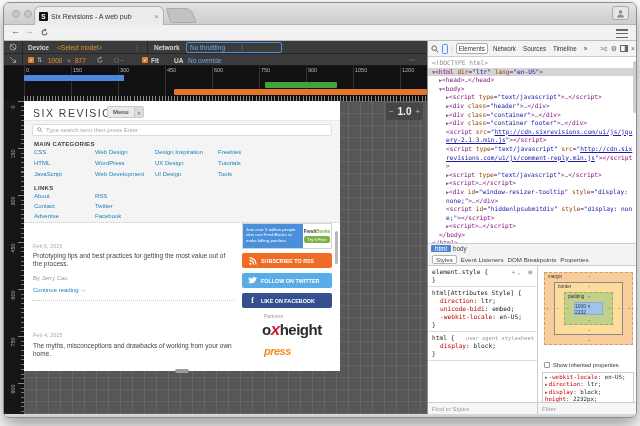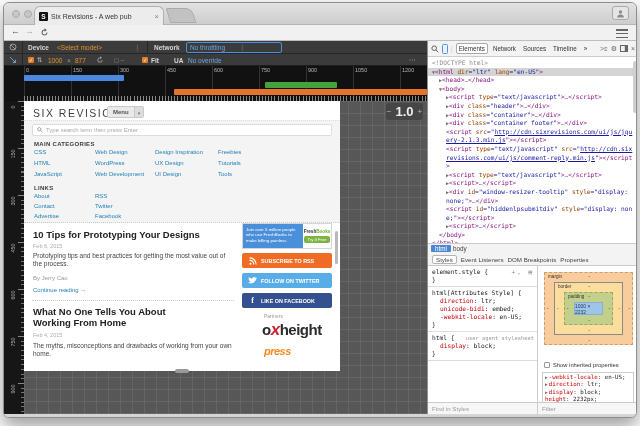--- a/index.html
+++ b/index.html
@@ -48,21 +48,21 @@
      background:repeating-linear-gradient(90deg,#8a8a8a 0 1px,transparent 1px 3.13px); }
   .vruler { position:absolute; left:0; top:60px; width:20px; height:313px; background:#161616; }
   .vruler .minor { position:absolute; right:0; top:0; bottom:0; width:3px; background:repeating-linear-gradient(180deg,#777 0 1px,transparent 1px 4.7px); }
   .vtick-num { position:absolute; left:-1px; width:20px; text-align:center; transform:rotate(-90deg); font-size:5.5px; color:#aaa; }
   .vtick-line { position:absolute; right:0; width:6px; height:1px; background:#888; }
 
   .viewport { position:absolute; left:20px; top:60px; width:403px; height:313px; background:#575757;
      background-image:linear-gradient(rgba(255,255,255,.08) 1px,transparent 1px),linear-gradient(90deg,rgba(255,255,255,.08) 1px,transparent 1px);
      background-size:12px 12px; }
   .zoomchip { position:absolute; right:4px; top:2px; width:37px; height:17px; background:#464646; border-radius:3px; display:flex; align-items:center; justify-content:center; gap:4px; color:#bbb; font-size:8px; }
-  .zoomchip b { color:#eee; font-size:13px; }
+  .zoomchip b { color:#eee; font-size:10px; }
   .resize-handle { position:absolute; left:151px; top:268px; width:14px; height:4px; background:#9a9a9a; border-radius:2px; }
 
   
   .page { position:absolute; left:0; top:0; width:316px; height:270px; background:#fff; overflow:hidden; font-family:"Liberation Sans",sans-serif; }
   .pg-logo { position:absolute; left:9px; top:6px; font-size:10.5px; letter-spacing:1.5px; color:#3f3f3f; }
   .pg-menu { position:absolute; left:83px; top:5px; height:12px; display:flex; border:1px solid #c9c9c9; border-radius:2px; overflow:hidden; }
   .pg-menu .m1 { background:#e9e9e9; font-size:6px; font-weight:bold; color:#555; padding:2px 5px; }
   .pg-menu .m2 { background:#dcdcdc; font-size:5px; color:#777; padding:3px 3px; border-left:1px solid #c9c9c9; }
   .toppanel { position:absolute; left:0; top:19px; width:316px; height:103px; background:#f4f4f4; border-top:1px dotted #ddd; border-bottom:1px dotted #ccc; }
   .searchbar { position:absolute; left:8px; top:3px; width:300px; height:12px; background:#fff; border:1px solid #ddd; border-radius:2px; display:flex; align-items:center; padding:0 4px; gap:3px; }
@@ -293,27 +293,25 @@
             <div id="linkgrid">
                 <span class="plink" style="left: 10px; top: 72px;">About</span>
                 <span class="plink" style="left: 10px; top: 82px;">Contact</span>
                 <span class="plink" style="left: 10px; top: 92px;">Advertise</span>
                 <span class="plink" style="left: 71px; top: 72px;">RSS</span>
                 <span class="plink" style="left: 71px; top: 82px;">Twitter</span>
                 <span class="plink" style="left: 71px; top: 92px;">Facebook</span>
               </div>
           </div>
 
-          <span class="article-title" style="left:9px; top:128px">10 Tips for Prototyping Your Designs</span>
           <span class="pdate" style="left:9px; top:142px">Feb 6, 2015</span>
           <span class="pexcerpt" style="left:9px; top:151px; width:198px">Prototyping tips and best practices for getting the most value out of the process.</span>
           <span class="pby" style="left:9px; top:174px">By Jerry Cao</span>
           <span class="pmore" style="left:9px; top:186px">Continue reading →</span>
           <div class="pdivider" style="top:199px"></div>
-          <span class="article-title" style="left:9px; top:205px; width:170px">What No One Tells You About Working From Home</span>
           <span class="pdate" style="left:9px; top:231px">Feb 4, 2015</span>
           <span class="pexcerpt" style="left:9px; top:241px; width:205px">The myths, misconceptions and drawbacks of working from your own home.</span>
 
           <div class="ad">
             <div class="ad-blue">Join over 5 million people who use FreshBooks to make billing painless</div>
             <div class="ad-white">
               <span class="ad-brand"><span>Fresh</span><i>Books</i></span>
               <span class="ad-cta">Try It Free</span>
             </div>
           </div>

